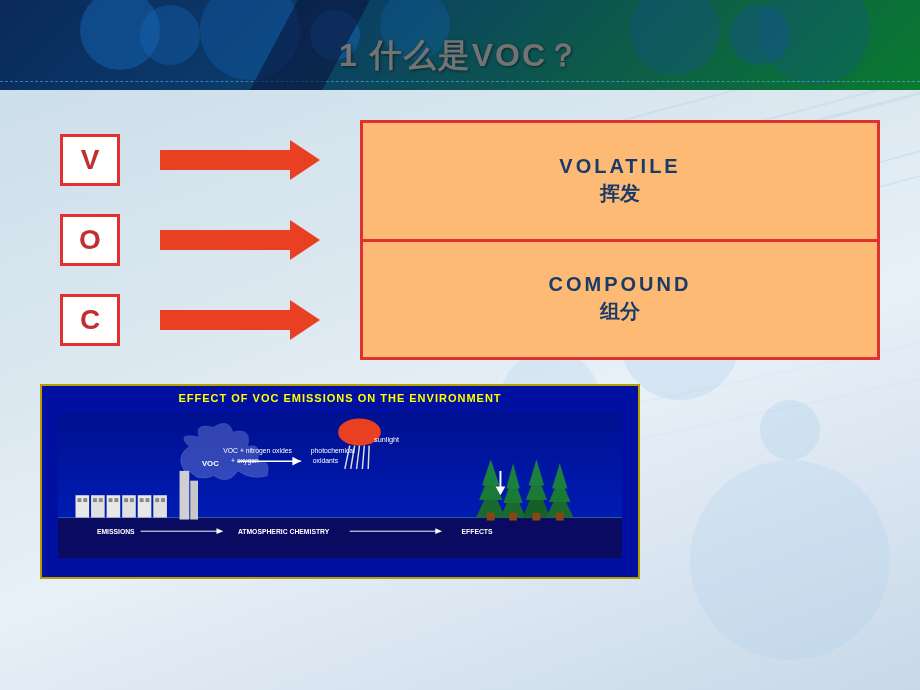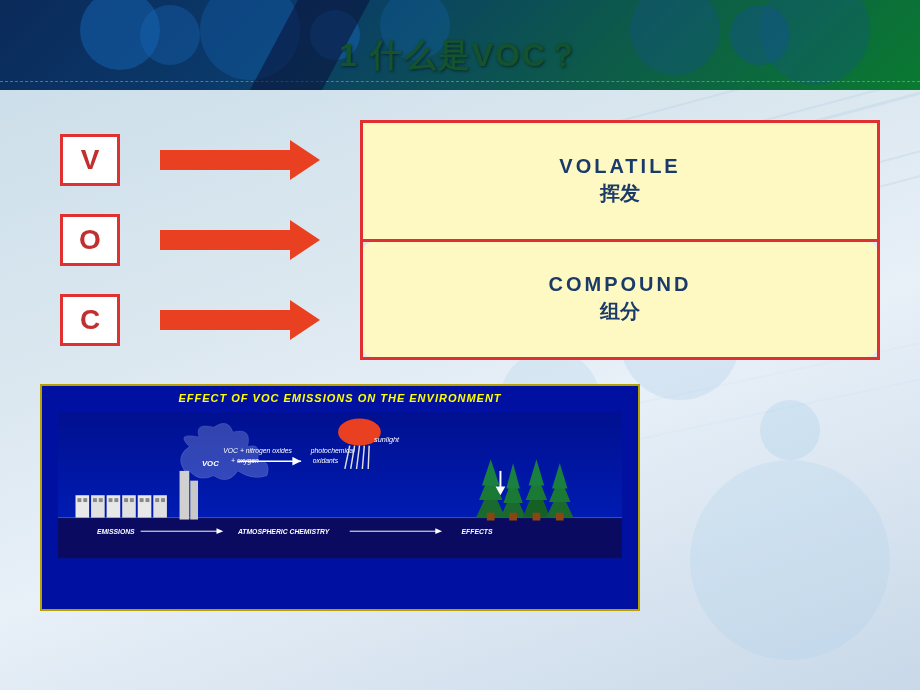--- a/index.html
+++ b/index.html
@@ -68,21 +68,21 @@
       height: 90px;
       background: rgba(10, 20, 60, 0.6);
       clip-path: polygon(40% 0%, 100% 0%, 60% 100%, 0% 100%);
     }
 
     .header-title {
       position: absolute;
       width: 100%;
       bottom: 12px;
       text-align: center;
-      color: #14532d;
+      color: #737373;
       font-size: 32px;
       font-weight: bold;
       letter-spacing: 2px;
       z-index: 11;
       text-shadow: 1px 1px 3px rgba(0,0,0,0.5);
     }
 
     
     .main {
       position: absolute;
@@ -178,27 +178,26 @@
       border: 3px solid #e03030;
     }
 
     .definition-box {
       flex: 1;
       display: flex;
       flex-direction: column;
       align-items: center;
       justify-content: center;
       border-bottom: 3px solid #e03030;
-      background: #fef9c3;
+      background: #fdba74;
       padding: 8px;
     }
 
     .definition-box:last-child {
       border-bottom: none;
-      border-radius: 9px;
     }
 
     .def-en {
       font-size: 20px;
       font-weight: bold;
       color: #1a3a6a;
       font-family: 'Arial Narrow', Arial, sans-serif;
       letter-spacing: 3px;
       text-transform: uppercase;
     }
@@ -214,25 +213,24 @@
     
     .diagram-section {
       flex: 0 0 auto;
       margin-left: -20px;
     }
 
     .diagram-container {
       border: 2px solid #b8a000;
       background: #0010a0;
       width: 600px;
-      height: 227px;
+      height: 195px;
       position: relative;
       overflow: hidden;
       padding: 6px 16px;
-      font-style: italic;
     }
 
     .diagram-title {
       color: #ffff00;
       font-size: 11px;
       font-weight: bold;
       text-align: center;
       letter-spacing: 1px;
       margin-bottom: 4px;
       font-family: Arial, sans-serif;

